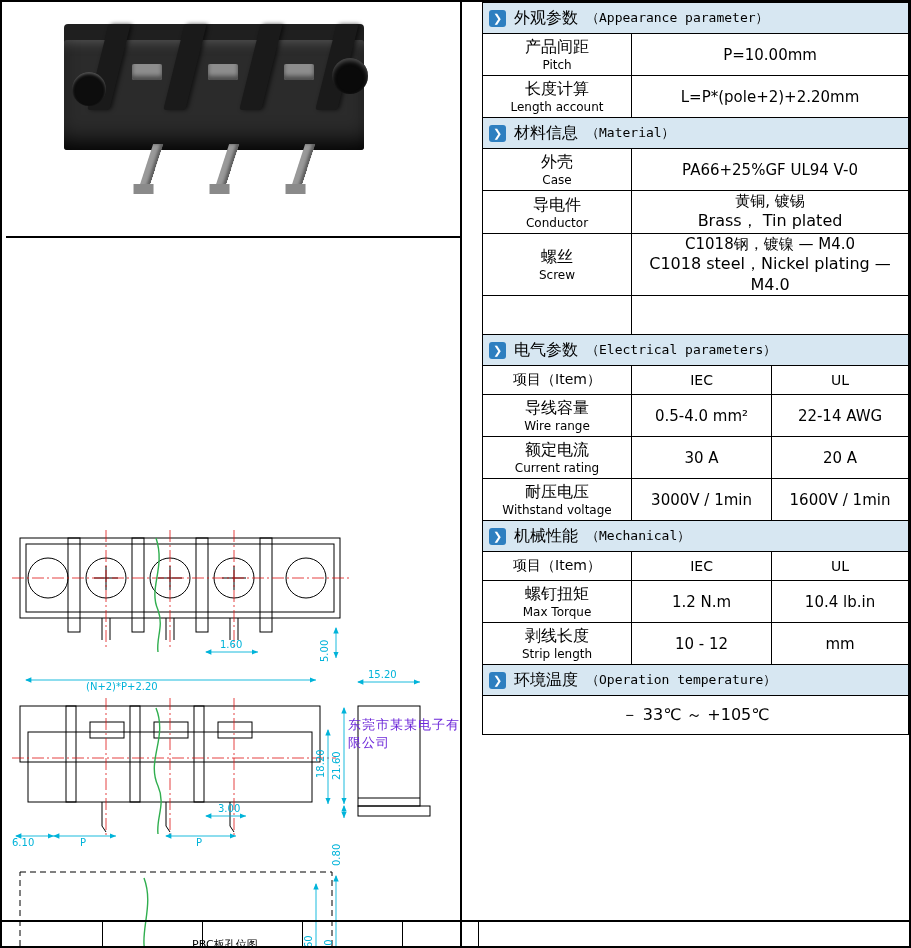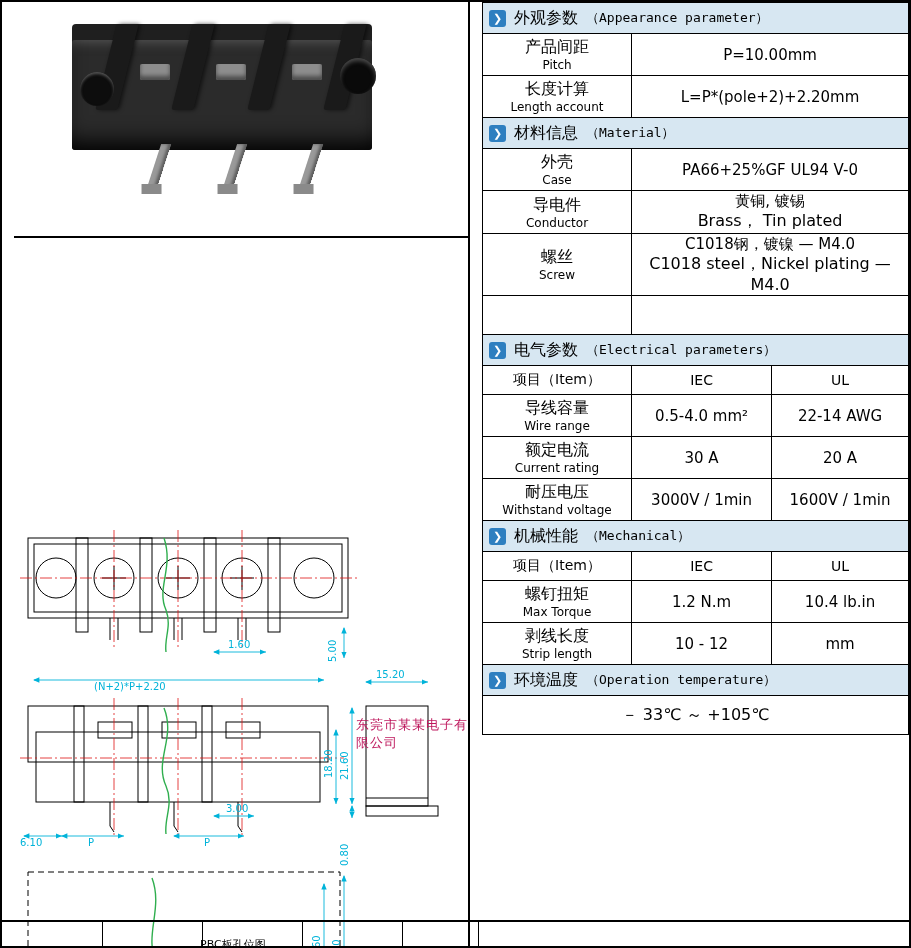--- a/index.html
+++ b/index.html
@@ -1,40 +1,40 @@
 <!DOCTYPE html>
 <html><head>
 <meta charset="utf-8">
 <style>
   html,body{margin:0;padding:0;background:#fff;}
   body{width:911px;height:948px;font-family:"Liberation Sans",sans-serif;color:#000;overflow:hidden;}
   .page{position:relative;width:911px;height:948px;box-sizing:border-box;border:2px solid #000;}
   
-  .left{position:absolute;left:12px;top:0;width:456px;height:944px;box-sizing:border-box;border-right:2px solid #000;}
+  .left{position:absolute;left:4px;top:0;width:456px;height:944px;box-sizing:border-box;border-right:2px solid #000;}
   .photo-box{position:relative;width:100%;height:236px;box-sizing:border-box;border-bottom:2px solid #000;background:#fff;}
   .drawing-box{position:relative;width:100%;height:708px;background:#fff;overflow:hidden;}
   
   .tb{position:absolute;left:40px;top:14px;width:340px;height:175px;}
   .tb-body{position:absolute;left:18px;top:24px;width:300px;height:110px;background:#2b2b2b;border-radius:3px;
            box-shadow:inset 0 -18px 22px -10px #000, inset 0 10px 12px -8px #555;}
   .tb-top{position:absolute;left:18px;top:8px;width:300px;height:30px;background:#1f1f1f;border-radius:4px 4px 0 0;}
   .fin{position:absolute;top:8px;width:22px;height:86px;background:#1a1a1a;border-radius:3px;transform:skewX(-14deg);
        box-shadow:2px 0 4px rgba(0,0,0,.6);}
   .screwhole{position:absolute;width:34px;height:34px;border-radius:50%;background:#0d0d0d;
              box-shadow:inset 0 2px 3px #555;}
   .screw{position:absolute;width:30px;height:16px;background:#8d8d8d;border-radius:2px;
          box-shadow:inset 0 -4px 4px #4d4d4d;}
   .pin{position:absolute;width:10px;height:44px;background:#9a9a9a;transform:skewX(-18deg);
        box-shadow:inset -3px 0 3px #5c5c5c;}
   .pin:after{content:"";position:absolute;left:-5px;bottom:-6px;width:20px;height:10px;background:#8a8a8a;transform:skewX(18deg);}
   .tb-hole{position:absolute;right:18px;top:42px;width:36px;height:36px;border-radius:50%;background:#0a0a0a;
            box-shadow:inset 0 3px 4px #4a4a4a;}
   
   .dwg{position:absolute;left:0;top:0;width:480px;height:708px;}
-  .wm{position:absolute;left:342px;top:478px;font-size:13px;color:#be185d;letter-spacing:1px;
+  .wm{position:absolute;left:342px;top:478px;font-size:13px;color:#6d28d9;letter-spacing:1px;
       font-family:"DejaVu Sans",sans-serif;}
   
   .right{position:absolute;left:480px;top:0;width:427px;height:944px;box-sizing:border-box;}
   table.spec{border-collapse:collapse;width:100%;table-layout:fixed;}
   table.spec td{border:1px solid #000;vertical-align:middle;}
   .secthead{background:#d7e7f2;height:30px;padding:0 6px;}
   .secthead .inner{display:flex;align-items:center;gap:8px;}
   .badge{width:17px;height:17px;background:#2e7fc0;border-radius:3px;display:inline-flex;
          align-items:center;justify-content:center;color:#fff;font-size:11px;line-height:1;}
   .cn{font-family:"DejaVu Sans",sans-serif;font-size:16px;font-weight:normal;}

